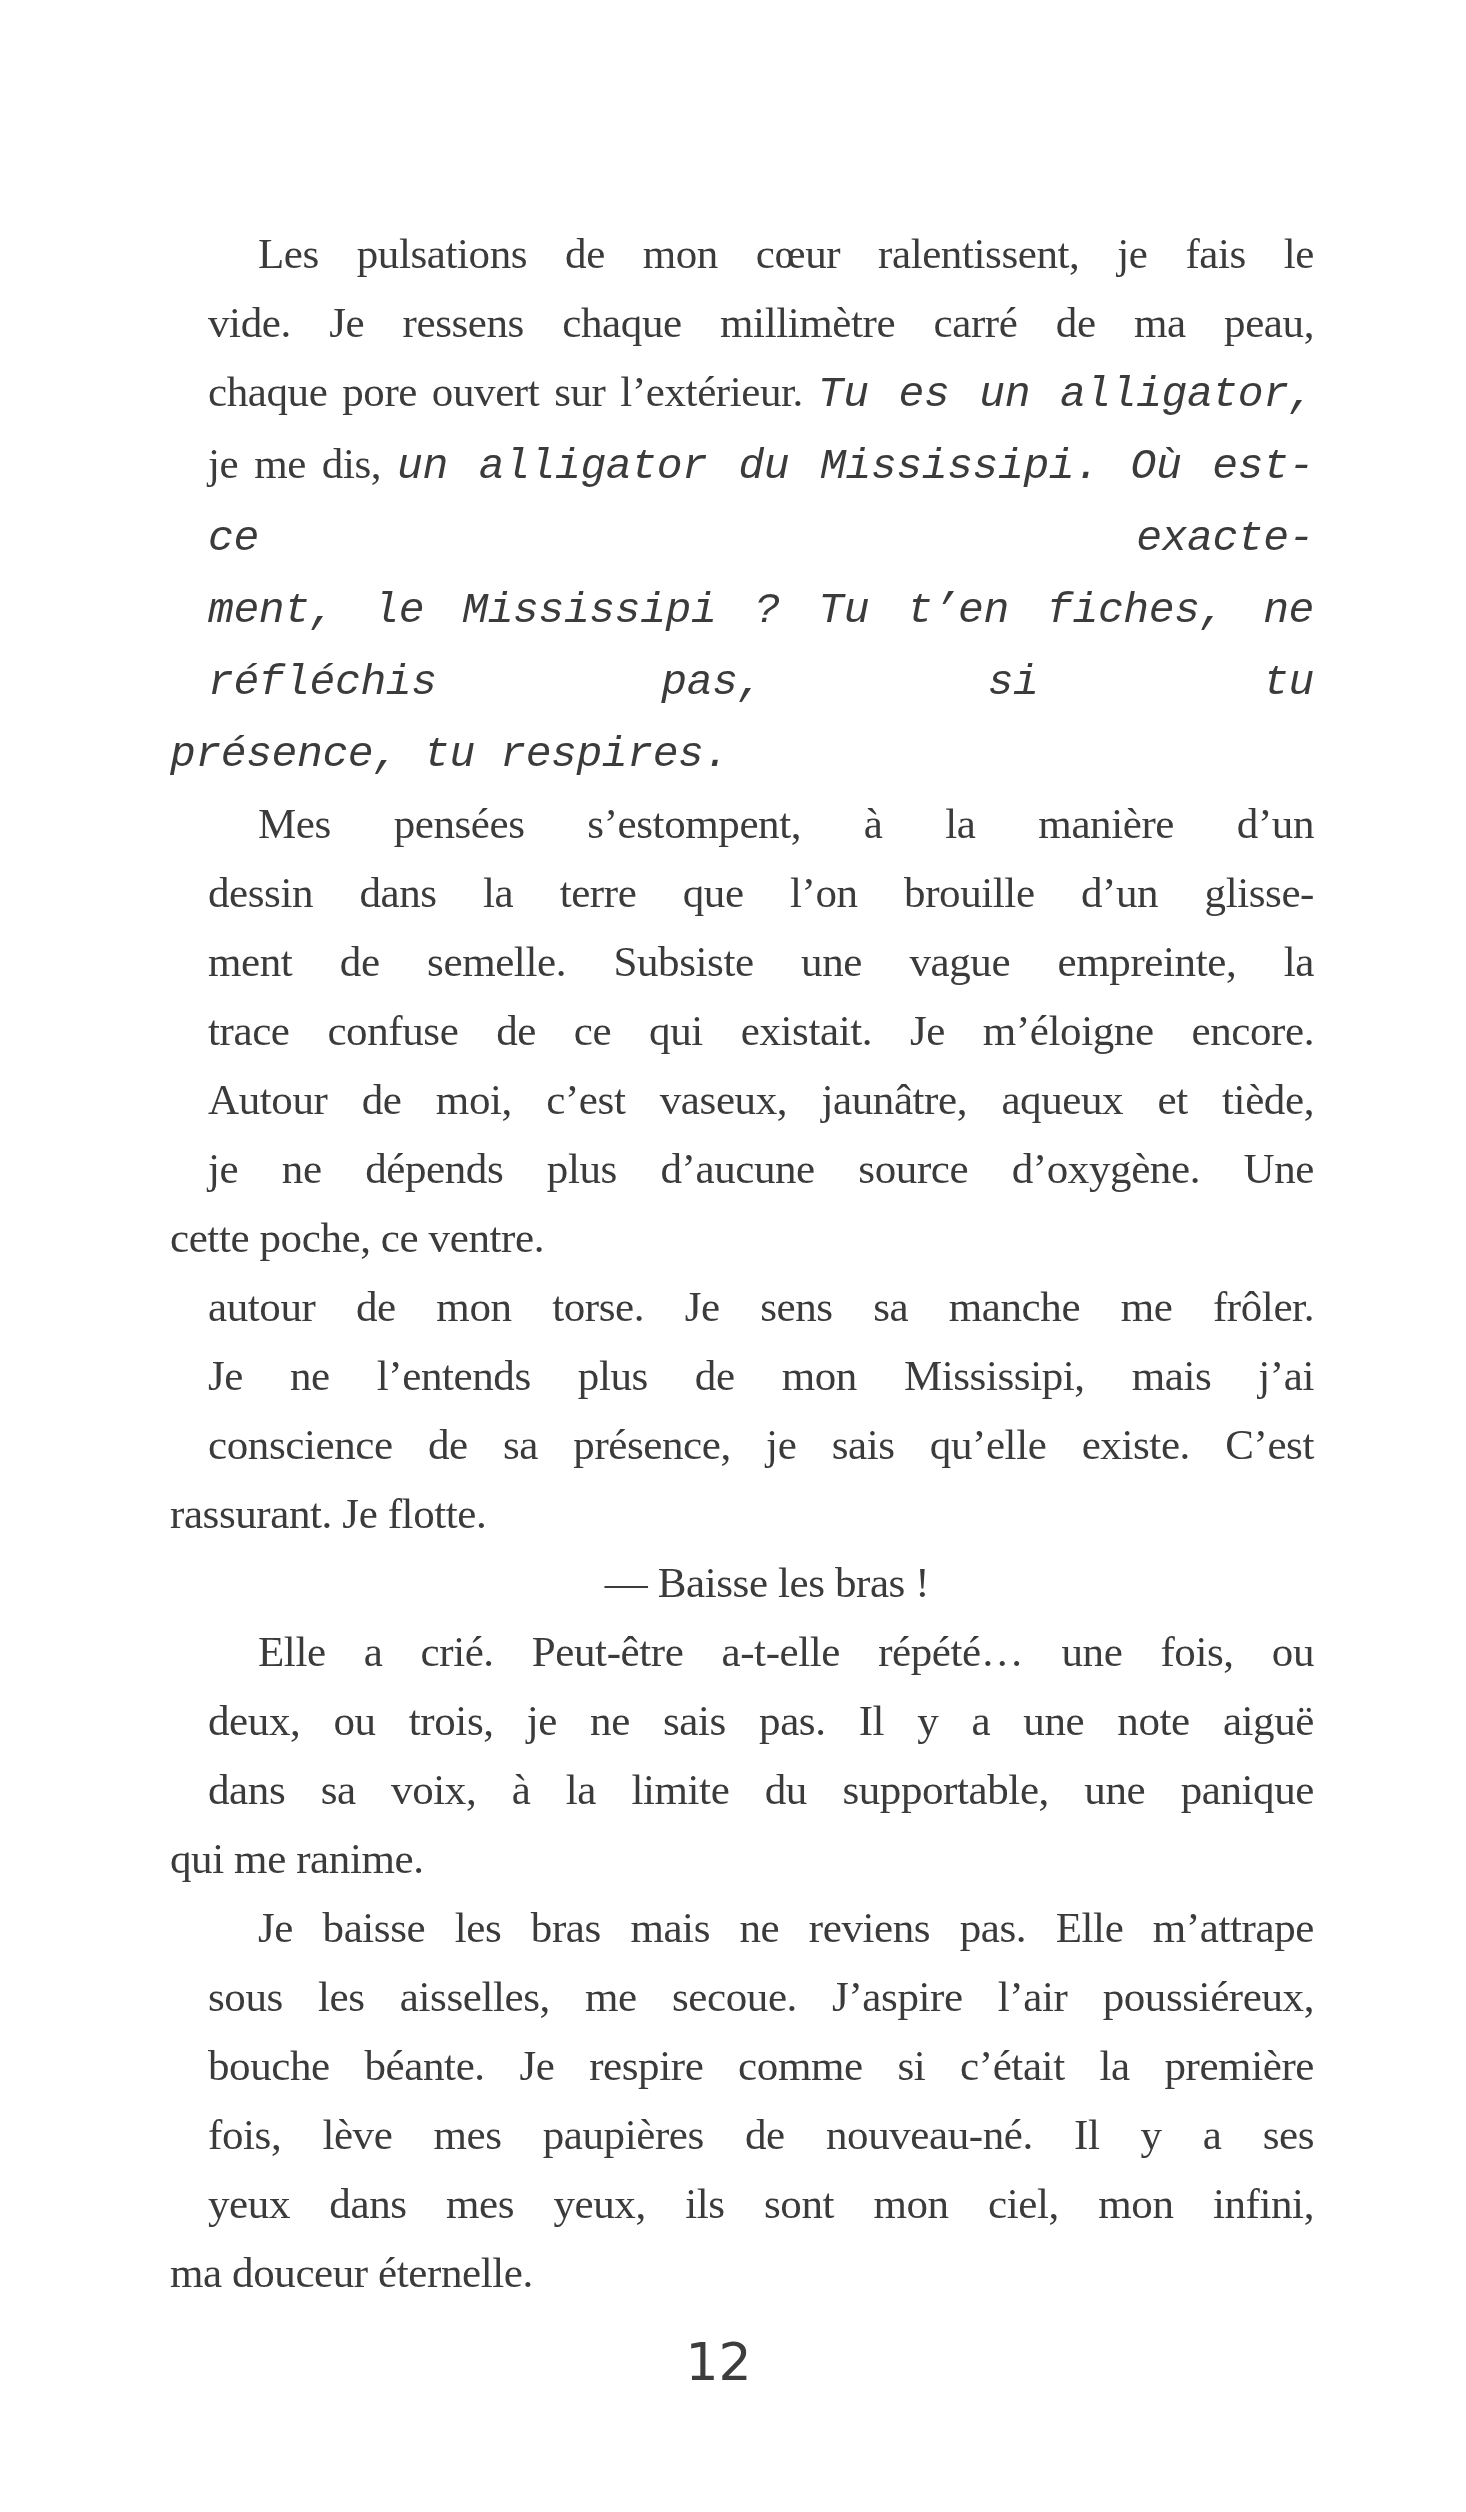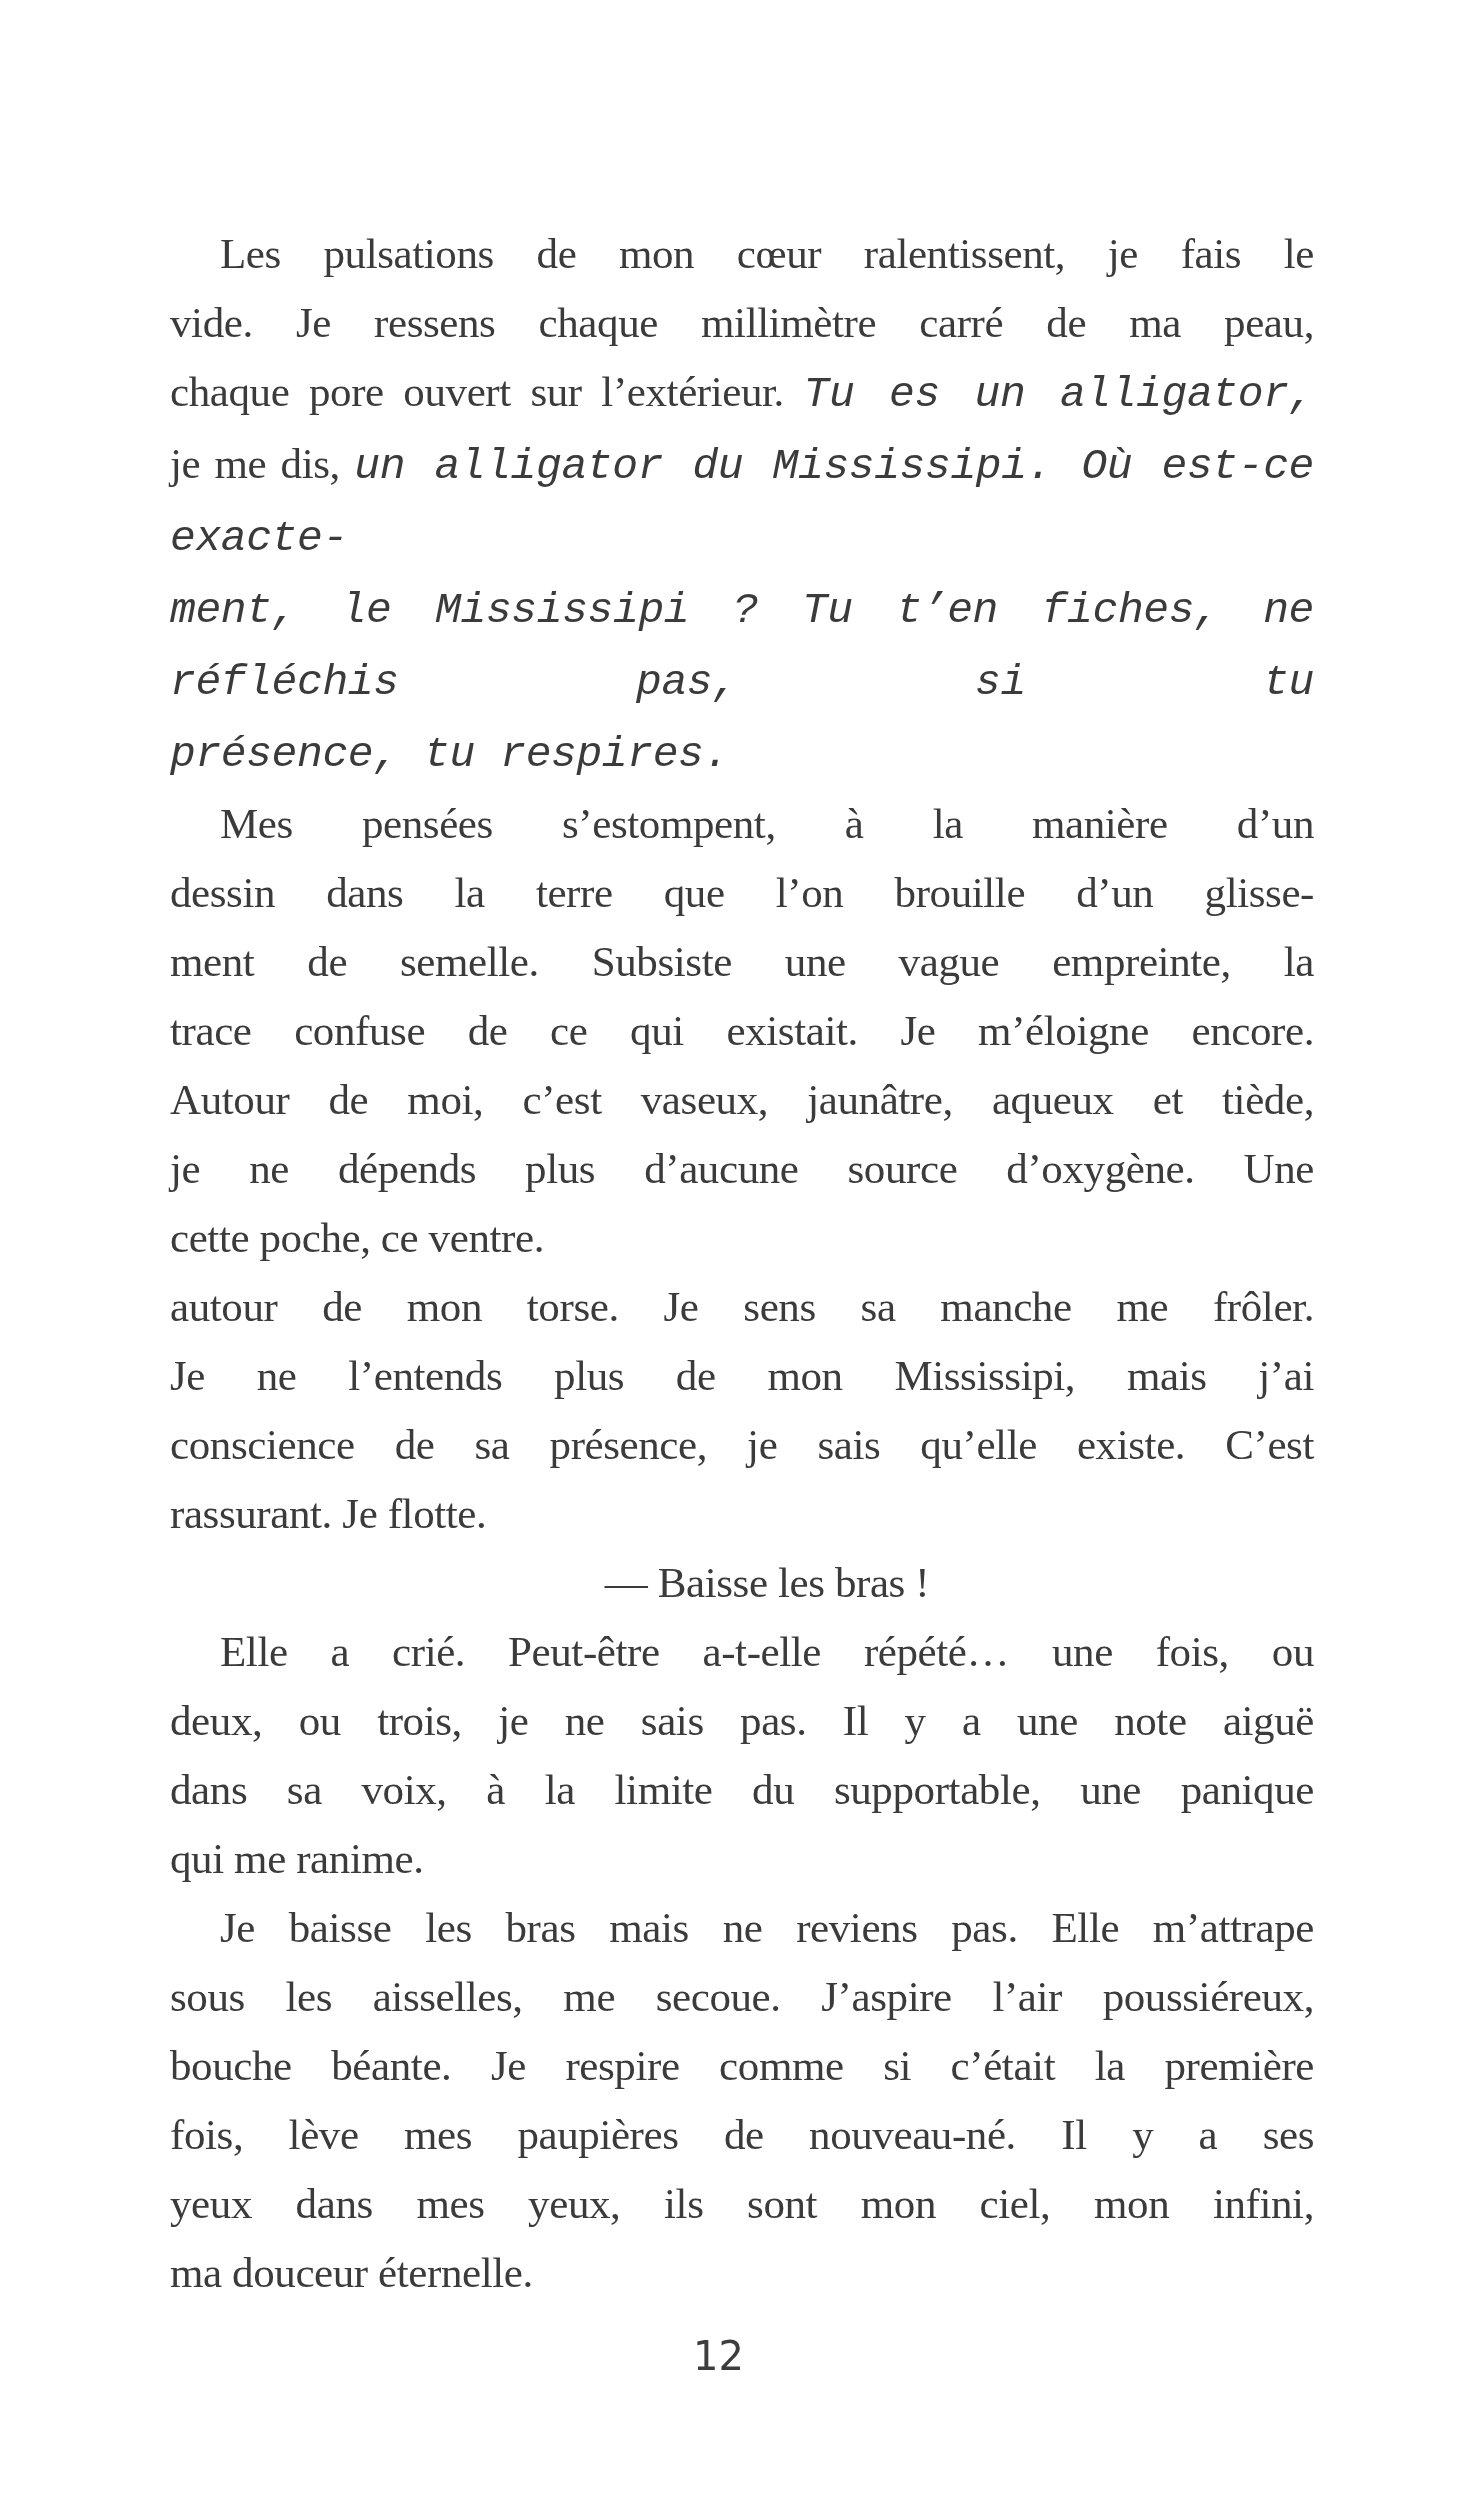--- a/index.html
+++ b/index.html
@@ -30,41 +30,42 @@
     letter-spacing: -0.4px;
   }
   .line {
     text-align: left;
     white-space: normal;
     hyphens: none;
   }
   .line.justify {
     text-align: justify;
     text-align-last: justify;
+    margin-left: 38px;
   }
   .line.indent {
     text-indent: 50px;
     text-align: center;
   }
   .seg {
     font-style: normal;
   }
   .seg.italic {
     font-style: italic;
     font-family: Liberation Mono, monospace;
   }
   .folio {
     position: absolute;
     left: 0;
     top: 2334px;
     width: 1437px;
     text-align: center;
     color: #3d3d3d;
     font-family: "DejaVu Sans", sans-serif;
-    font-size: 40px;
+    font-size: 52px;
     line-height: 1.1;
   }
 </style>
 </head>
 <body>
 
 <div class="page">
   <div class="text-block" id="text-block">
       <div class="line justify indent"><span class="seg">Les pulsations de mon cœur ralentissent, je fais le</span></div>
       <div class="line justify"><span class="seg">vide. Je ressens chaque millimètre carré de ma peau,</span></div>

